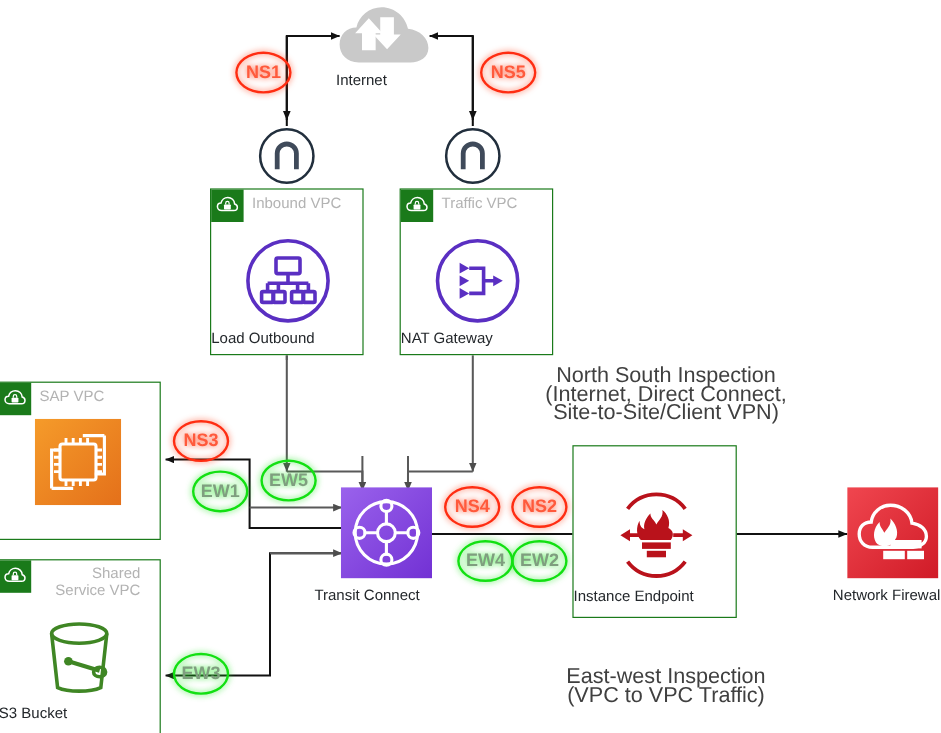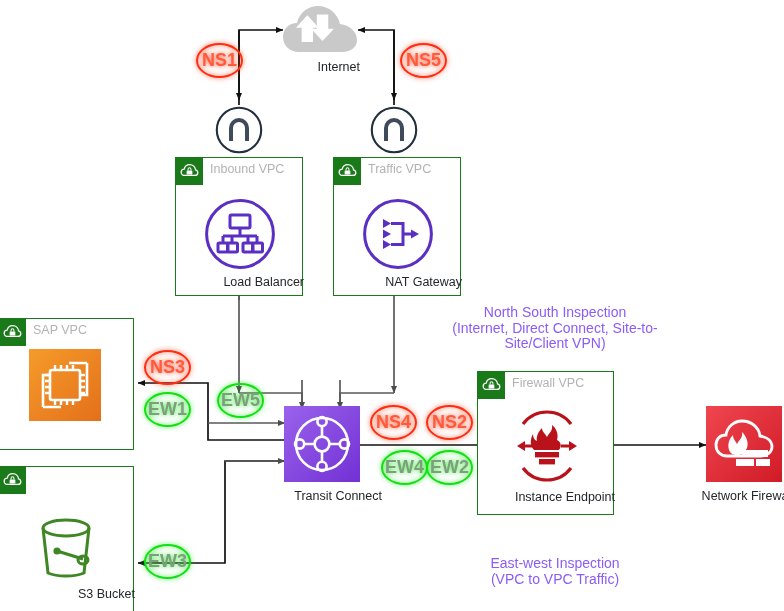--- a/index.html
+++ b/index.html
@@ -13,35 +13,35 @@
   
   .vpc{position:absolute;border:1.6px solid #1a7a1a;background:#ffffff;
        box-sizing:border-box;}
   .vpc-head{position:absolute;left:0;top:0;display:flex;align-items:flex-start;text-align:right;}
   .vpc-badge{width:27px;height:27px;background:#1a7a1a;flex:0 0 auto;
              display:flex;align-items:center;justify-content:center;}
   .vpc-title{font-size:12.5px;color:#b3b3b3;line-height:13.5px;
              padding:5px 0 0 7px;white-space:pre-line;}
 
   
-  .caption{position:absolute;text-align:right;font-size:12.5px;
+  .caption{position:absolute;text-align:left;font-size:12.5px;
            color:#23272b;line-height:15px;}
 
   
   .badge{position:absolute;width:47px;height:35px;display:flex;
          align-items:center;justify-content:center;border-radius:50%;
-         box-sizing:border-box;font-size:18px;font-weight:bold;}
+         box-sizing:border-box;font-size:15px;font-weight:bold;}
   .badge.ns{border:2.6px solid #ff2d12;color:#ff5a3c;
             filter:drop-shadow(0 0 2.5px rgba(255,60,20,.85));}
   .badge.ew{border:2.6px solid #12e012;color:#7f9e7f;
             filter:drop-shadow(0 0 2.5px rgba(30,230,30,.85));}
 
   
-  .note{position:absolute;text-align:center;font-size:14px;
-        color:#8b5cf6;line-height:15.5px;white-space:pre-line;}
+  .note{position:absolute;text-align:center;font-size:18px;
+        color:#404040;line-height:15.5px;white-space:pre-line;}
 
   .icon-abs{position:absolute;}
 </style>
 </head>
 <body>
 
 <div id="canvas">
 
   <svg class="wires" viewBox="0 0 784 611">
     <defs>
@@ -130,21 +130,21 @@
     <svg style="position:absolute;left:28px;top:40px" width="72" height="72" viewBox="0 0 72 72">
       <circle cx="36" cy="36" r="33.4" fill="none" stroke="#5a2fc2" stroke-width="3"></circle>
       <rect x="26" y="17" width="20" height="13" rx="1.4" fill="none" stroke="#5a2fc2" stroke-width="3"></rect>
       <path d="M36,30 L36,38 M19,38 L53,38 M19,38 L19,45 M28,38 L28,45
                M44,38 L44,45 M53,38 L53,45" fill="none" stroke="#5a2fc2" stroke-width="3"></path>
       <rect x="14" y="45" width="10" height="9" rx="1.2" fill="none" stroke="#5a2fc2" stroke-width="3"></rect>
       <rect x="23.5" y="45" width="10" height="9" rx="1.2" fill="none" stroke="#5a2fc2" stroke-width="3"></rect>
       <rect x="39" y="45" width="10" height="9" rx="1.2" fill="none" stroke="#5a2fc2" stroke-width="3"></rect>
       <rect x="48.5" y="45" width="10" height="9" rx="1.2" fill="none" stroke="#5a2fc2" stroke-width="3"></rect>
     </svg>
-    <div class="caption" style="left:0;top:117px;width:128px">Load Balancer</div>
+    <div class="caption" style="left:0;top:117px;width:128px">Load Outbound</div>
   </div>
 
   <div class="vpc" style="left:333px;top:157px;width:128px;height:139px">
     <div class="vpc-head">
       <div class="vpc-badge">
         <svg width="19" height="19" viewBox="0 0 24 24">
           <path d="M6,17 C3.2,17 1.5,15 1.5,12.8 C1.5,10.6 3.2,9 5.3,9
                    C6,5.6 9,3.2 12.4,3.2 C16.3,3.2 19.4,6.2 19.6,10
                    C21.4,10.4 22.5,11.9 22.5,13.5 C22.5,15.6 20.9,17 18.8,17 Z" fill="none" stroke="#ffffff" stroke-width="1.6"></path>
           <rect x="8.4" y="10.6" width="7.2" height="5.2" rx="0.8" fill="#ffffff"></rect>
@@ -196,44 +196,33 @@
     <div class="vpc-head">
       <div class="vpc-badge">
         <svg width="19" height="19" viewBox="0 0 24 24">
           <path d="M6,17 C3.2,17 1.5,15 1.5,12.8 C1.5,10.6 3.2,9 5.3,9
                    C6,5.6 9,3.2 12.4,3.2 C16.3,3.2 19.4,6.2 19.6,10
                    C21.4,10.4 22.5,11.9 22.5,13.5 C22.5,15.6 20.9,17 18.8,17 Z" fill="none" stroke="#ffffff" stroke-width="1.6"></path>
           <rect x="8.4" y="10.6" width="7.2" height="5.2" rx="0.8" fill="#ffffff"></rect>
           <path d="M10.2,10.6 L10.2,9.2 A1.8,1.8 0 0 1 13.8,9.2 L13.8,10.6" fill="none" stroke="#ffffff" stroke-width="1.3"></path>
         </svg>
       </div>
+      <div class="vpc-title" style="width:84px">Shared Service VPC</div>
     </div>
     <svg style="position:absolute;left:32px;top:48px" width="70" height="70" viewBox="0 0 70 70">
       <ellipse cx="35" cy="13" rx="23" ry="8" fill="none" stroke="#3f8624" stroke-width="3"></ellipse>
       <path d="M12,13 L17,58 A22,7 0 0 0 53,58 L58,13" fill="none" stroke="#3f8624" stroke-width="3"></path>
       <path d="M26,36 L52,44" fill="none" stroke="#3f8624" stroke-width="3.4"></path>
       <circle cx="26" cy="36" r="3.6" fill="#3f8624"></circle>
       <ellipse cx="52" cy="45" rx="5" ry="4" fill="none" stroke="#3f8624" stroke-width="3"></ellipse>
     </svg>
     <div class="caption" style="left:0;top:120px;width:136px">S3 Bucket</div>
   </div>
 
   <div class="vpc" style="left:477px;top:371px;width:137px;height:144px">
-    <div class="vpc-head">
-      <div class="vpc-badge">
-        <svg width="19" height="19" viewBox="0 0 24 24">
-          <path d="M6,17 C3.2,17 1.5,15 1.5,12.8 C1.5,10.6 3.2,9 5.3,9
-                   C6,5.6 9,3.2 12.4,3.2 C16.3,3.2 19.4,6.2 19.6,10
-                   C21.4,10.4 22.5,11.9 22.5,13.5 C22.5,15.6 20.9,17 18.8,17 Z" fill="none" stroke="#ffffff" stroke-width="1.6"></path>
-          <rect x="8.4" y="10.6" width="7.2" height="5.2" rx="0.8" fill="#ffffff"></rect>
-          <path d="M10.2,10.6 L10.2,9.2 A1.8,1.8 0 0 1 13.8,9.2 L13.8,10.6" fill="none" stroke="#ffffff" stroke-width="1.3"></path>
-        </svg>
-      </div>
-      <div class="vpc-title">Firewall VPC</div>
-    </div>
     <svg style="position:absolute;left:31px;top:38px" width="76" height="72" viewBox="0 0 76 72">
       <path d="M14,14 A30,30 0 0 1 62,14" fill="none" stroke="#b9121b" stroke-width="3.2"></path>
       <path d="M14,58 A30,30 0 0 0 62,58" fill="none" stroke="#b9121b" stroke-width="3.2"></path>
       <path d="M48,30 C50,24 47,18 43,15 C44,21 40,23 38,27
                C36,23 33,22 33,18 C29,22 27,27 28,31 C25,30 24,27 24,24
                C21,29 21,36 25,40 L50,40 C53,36 52,32 48,30 Z" fill="#b9121b"></path>
       <g fill="#b9121b">
         <rect x="26" y="42" width="24" height="5.4"></rect>
         <rect x="30" y="49" width="16" height="5.4"></rect>
       </g>
@@ -271,21 +260,21 @@
     </g>
   </svg>
   <div class="caption" style="left:694px;top:489px;width:100px">Network Firewall</div>
 
   <div class="badge ns" style="left:196px;top:43px">NS1</div>
   <div class="badge ns" style="left:400px;top:43px">NS5</div>
   <div class="badge ns" style="left:144px;top:350px">NS3</div>
   <div class="badge ns" style="left:370px;top:405px">NS4</div>
   <div class="badge ns" style="left:426px;top:405px">NS2</div>
 
-  <div class="badge ew" style="left:144px;top:392px">EW1</div>
+  <div class="badge ew" style="left:160px;top:392px">EW1</div>
   <div class="badge ew" style="left:217px;top:383px">EW5</div>
   <div class="badge ew" style="left:381px;top:450px">EW4</div>
   <div class="badge ew" style="left:426px;top:450px">EW2</div>
   <div class="badge ew" style="left:144px;top:544px">EW3</div>
 
   <div class="note" style="left:450px;top:305px;width:210px">North South Inspection
 (Internet, Direct Connect, Site-to-Site/Client VPN)</div>
   <div class="note" style="left:450px;top:556px;width:210px">East-west Inspection
 (VPC to VPC Traffic)</div>
 

